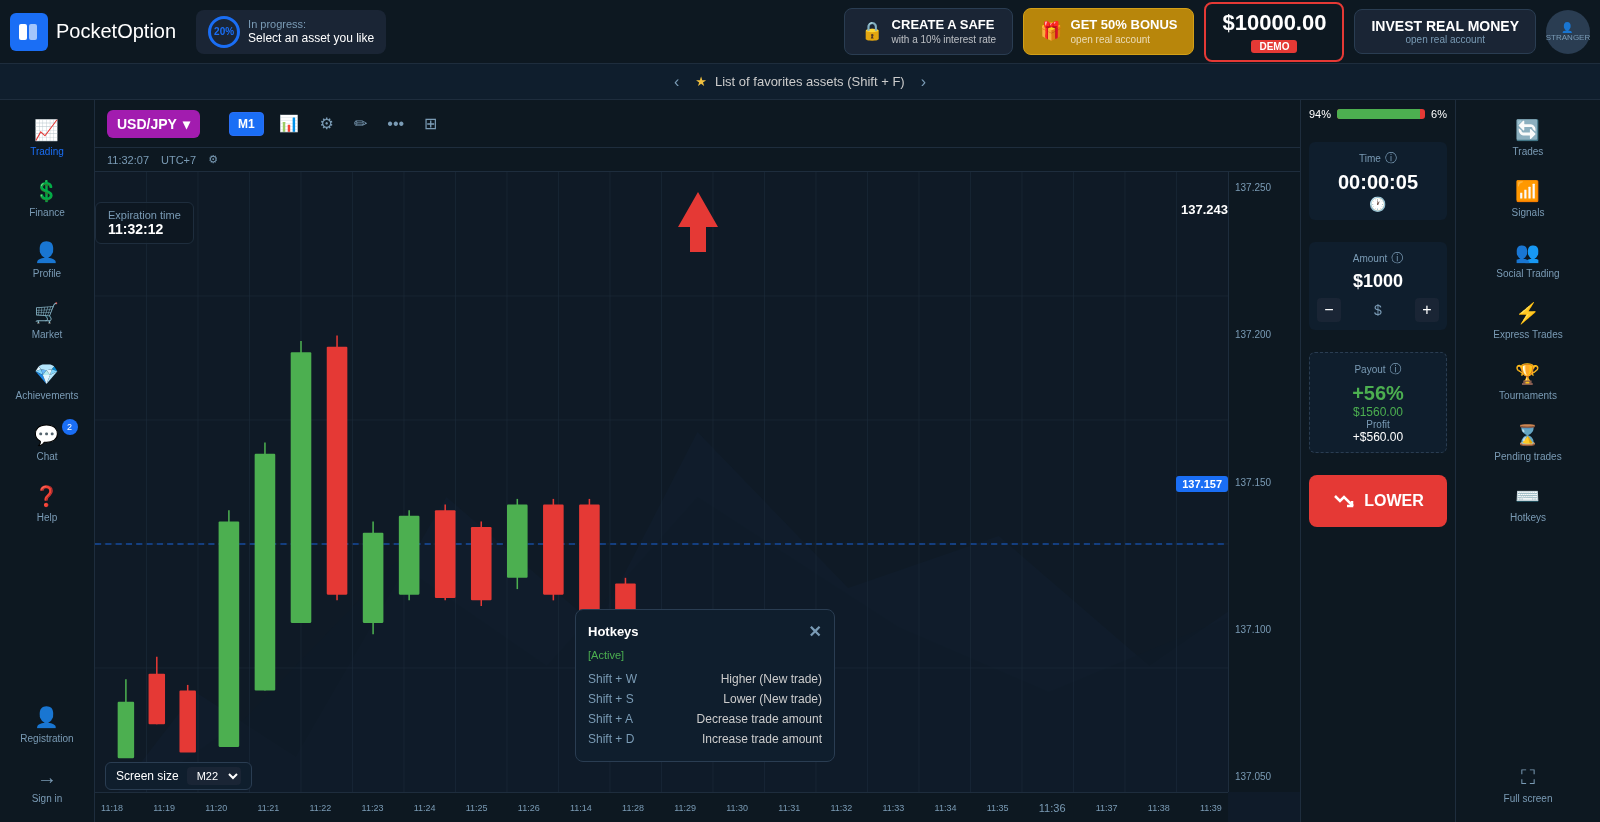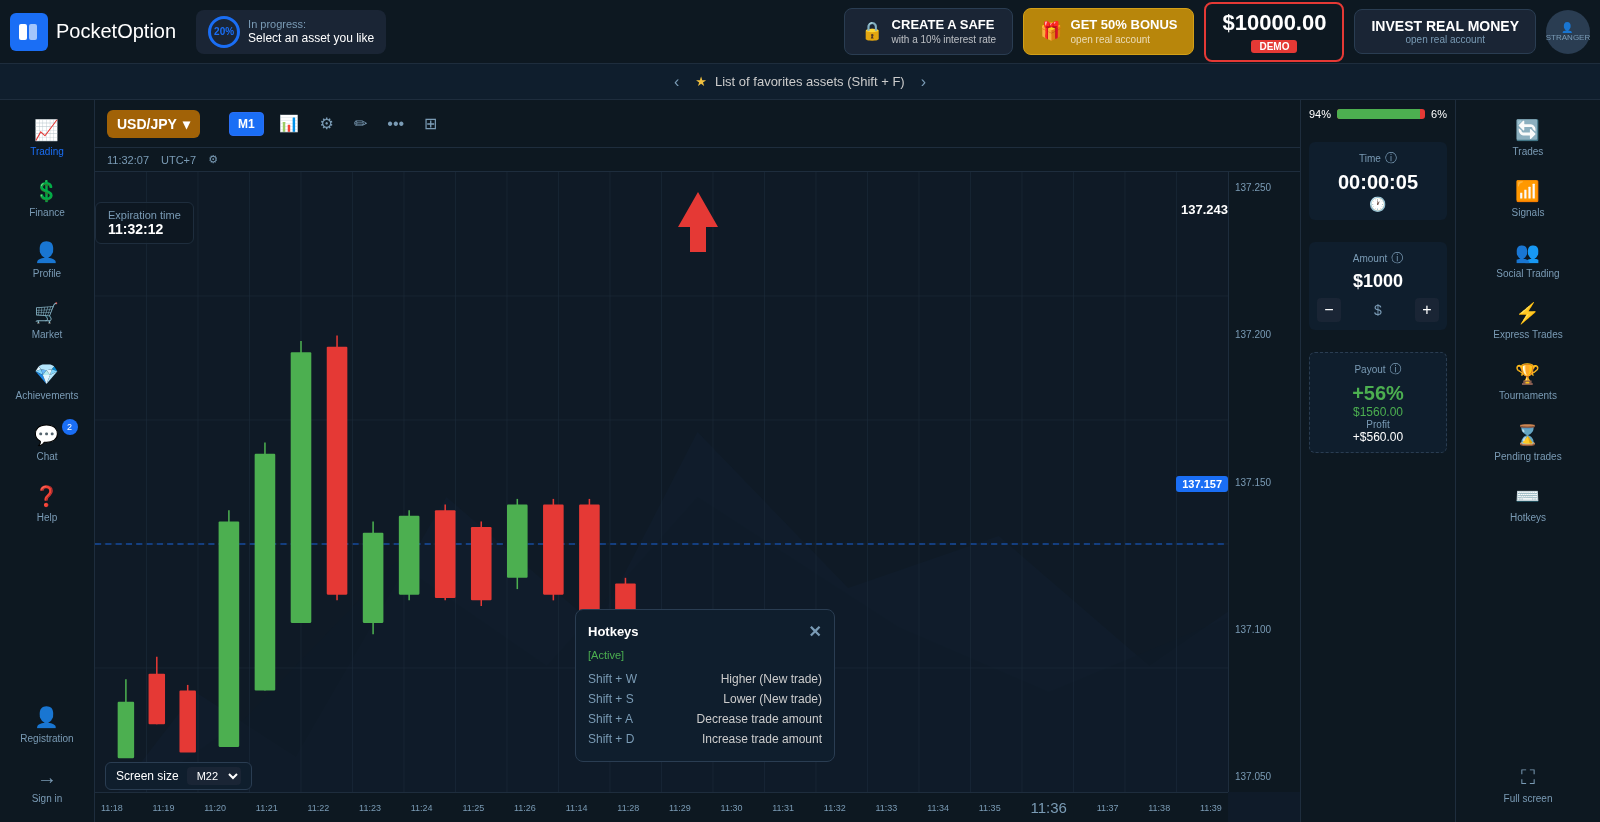--- a/index.html
+++ b/index.html
@@ -44,21 +44,21 @@
     .sidebar { width: 95px; background: #0d1821; border-right: 1px solid #1e2d3d; display: flex; flex-direction: column; align-items: center; padding: 8px 0; gap: 2px; }
     .sidebar-item { display: flex; flex-direction: column; align-items: center; padding: 10px 6px; border-radius: 8px; cursor: pointer; width: 85px; gap: 4px; position: relative; }
     .sidebar-item .icon { font-size: 20px; color: #7a9bb5; }
     .sidebar-item .label { font-size: 10px; color: #7a9bb5; text-align: center; }
     .sidebar-item.active .icon, .sidebar-item.active .label { color: #1a6ef5; }
     .badge { position: absolute; top: 6px; right: 12px; background: #1a6ef5; color: #fff; border-radius: 50%; width: 16px; height: 16px; font-size: 9px; display: flex; align-items: center; justify-content: center; }
 
     
     .chart-container { flex: 1; display: flex; flex-direction: column; background: #0f1a26; position: relative; overflow: hidden; }
     .chart-toolbar { height: 48px; background: #0d1821; border-bottom: 1px solid #1e2d3d; display: flex; align-items: center; padding: 0 12px; gap: 12px; }
-    .pair-selector { display: flex; align-items: center; gap: 6px; background: #a16207; border-radius: 6px; padding: 6px 10px; cursor: pointer; font-size: 14px; font-weight: bold; }
+    .pair-selector { display: flex; align-items: center; gap: 6px; background: #a21caf; border-radius: 6px; padding: 6px 10px; cursor: pointer; font-size: 14px; font-weight: bold; }
     .timeframe-btn { background: #1a6ef5; border-radius: 6px; padding: 4px 8px; font-size: 11px; font-weight: bold; cursor: pointer; }
     .toolbar-icon { color: #7a9bb5; cursor: pointer; font-size: 16px; padding: 4px; }
     .chart-info { height: 24px; background: #0d1821; display: flex; align-items: center; padding: 0 12px; gap: 12px; font-size: 11px; color: #7a9bb5; border-bottom: 1px solid #1e2d3d; }
     .chart-body { flex: 1; position: relative; overflow: hidden; }
     .mountain-svg { position: absolute; bottom: 0; left: 0; width: 100%; height: 80%; opacity: 0.3; }
     .expiration-box { position: absolute; top: 10px; left: 10px; background: rgba(13, 24, 33, 0.8); border: 1px solid #1e2d3d; border-radius: 6px; padding: 6px 10px; font-size: 11px; }
     .expiration-box .label { color: #7a9bb5; }
     .expiration-box .value { color: #fff; font-size: 13px; font-weight: bold; }
 
     
@@ -349,21 +349,21 @@
         <span style="font-size:9px; color:#7a9bb5;">11:26</span>
         <span style="font-size:9px; color:#7a9bb5;">11:14</span>
         <span style="font-size:9px; color:#7a9bb5;">11:28</span>
         <span style="font-size:9px; color:#7a9bb5;">11:29</span>
         <span style="font-size:9px; color:#7a9bb5;">11:30</span>
         <span style="font-size:9px; color:#7a9bb5;">11:31</span>
         <span style="font-size:9px; color:#7a9bb5;">11:32</span>
         <span style="font-size:9px; color:#7a9bb5;">11:33</span>
         <span style="font-size:9px; color:#7a9bb5;">11:34</span>
         <span style="font-size:9px; color:#7a9bb5;">11:35</span>
-        <span style="font-size:15px; color:#7a9bb5;">11:36</span>
+        <span style="font-size:11px; color:#7a9bb5;">11:36</span>
         <span style="font-size:9px; color:#7a9bb5;">11:37</span>
         <span style="font-size:9px; color:#7a9bb5;">11:38</span>
         <span style="font-size:9px; color:#7a9bb5;">11:39</span>
       </div>
 
       <div style="position:absolute; bottom:32px; left:10px; background:#0f1e2d; border:1px solid #2a3d52; border-radius:6px; padding:4px 10px; display:flex; align-items:center; gap:8px; font-size:12px; z-index:5;">
         <span>Screen size</span>
         <select style="background:#1a2535; border:none; color:#fff; border-radius:4px; padding:2px 6px; font-size:11px; cursor:pointer;">
           <option>M22</option>
           <option>M16</option>
@@ -437,20 +437,27 @@
         <span>Payout</span>
         <span style="color:#7a9bb5; font-size:12px;">ⓘ</span>
       </div>
       <div class="payout-pct">+56%</div>
       <div class="payout-amount">$1560.00</div>
       <div class="profit-label">Profit</div>
       <div class="profit-value">+$560.00</div>
     </div>
 
 
+    <button class="lower-btn">
+      <svg width="24" height="24" viewBox="0 0 24 24">
+          <path d="M3 7l5 5 4-4 9 9" stroke="white" stroke-width="2.5" fill="none"></path>
+          <path d="M15 17h5v-5" stroke="white" stroke-width="2.5" fill="none"></path>
+        </svg>
+      <span>LOWER</span>
+    </button>
   </div>
 
   <div class="right-panel">
     <div class="right-item">
       <span class="icon">🔄</span>
       <span class="label">Trades</span>
     </div>
     <div class="right-item">
       <span class="icon">📶</span>
       <span class="label">Signals</span>

